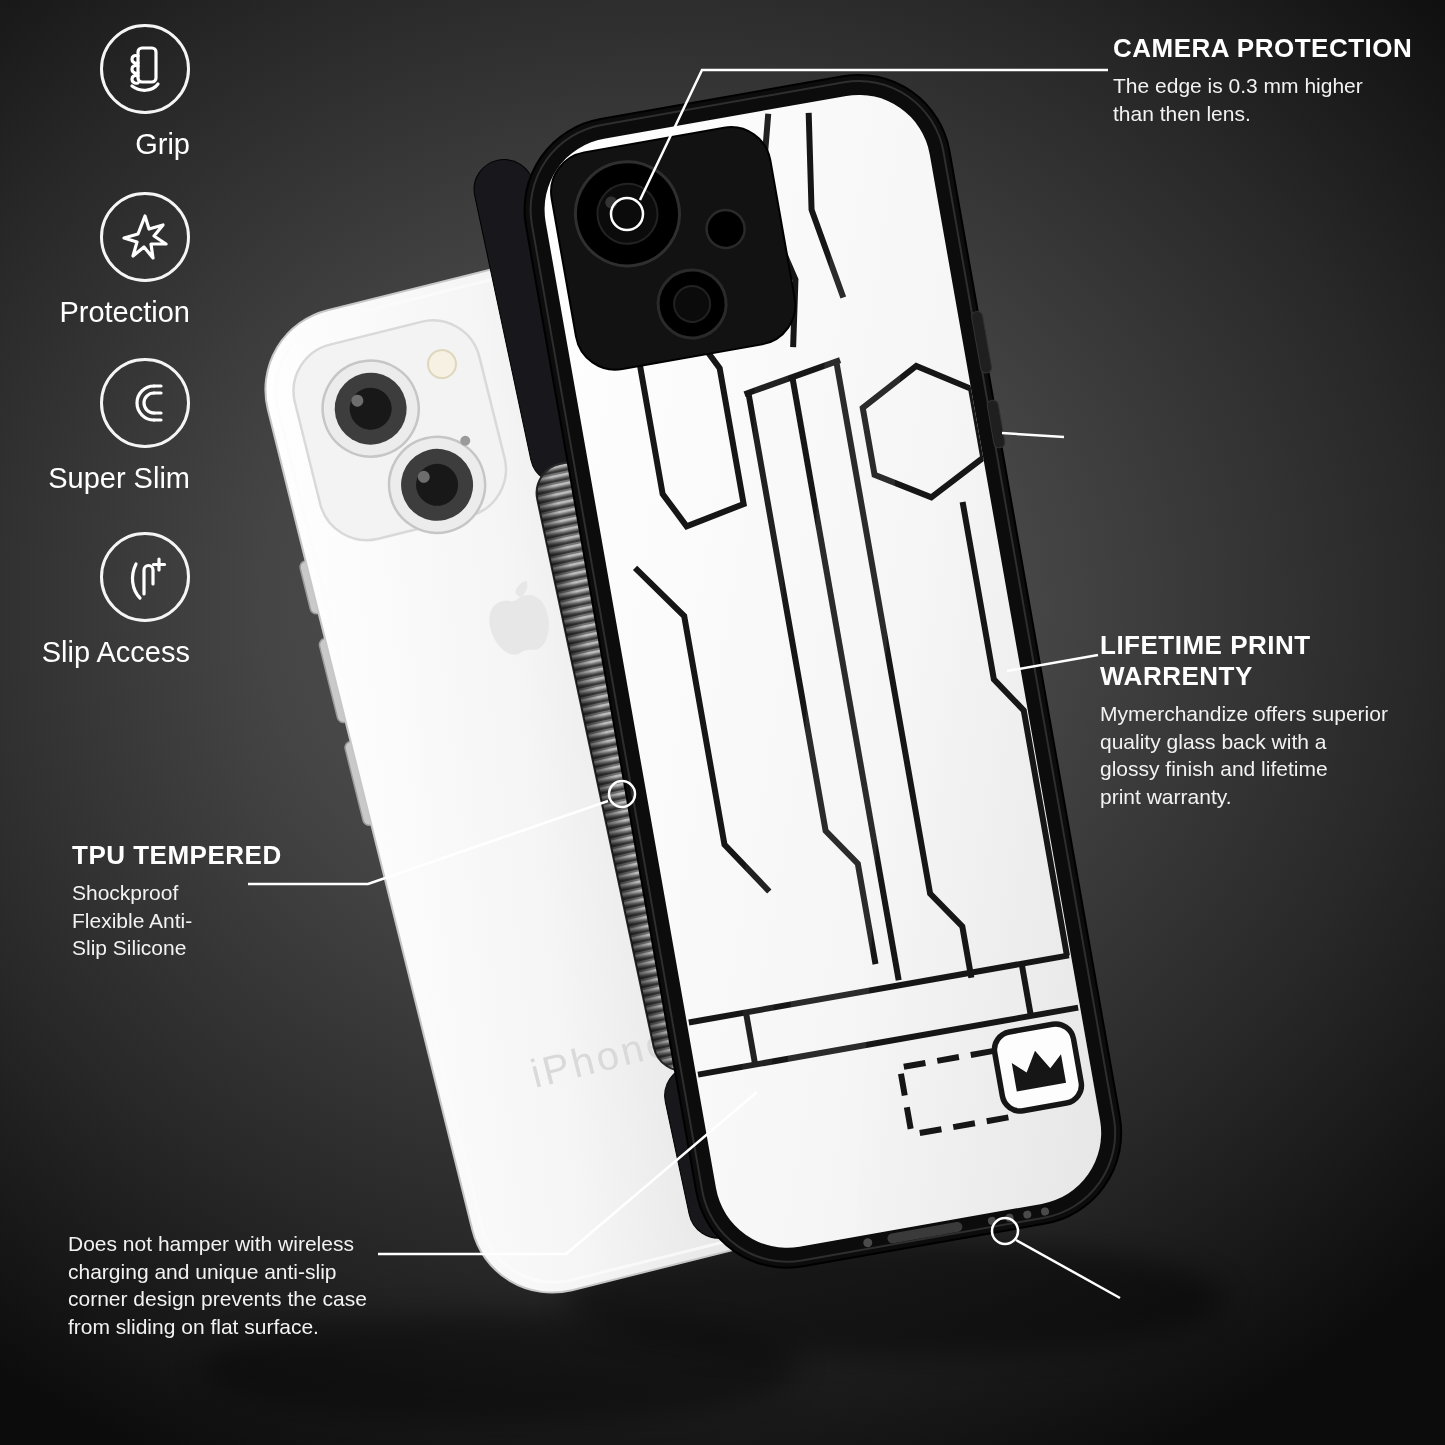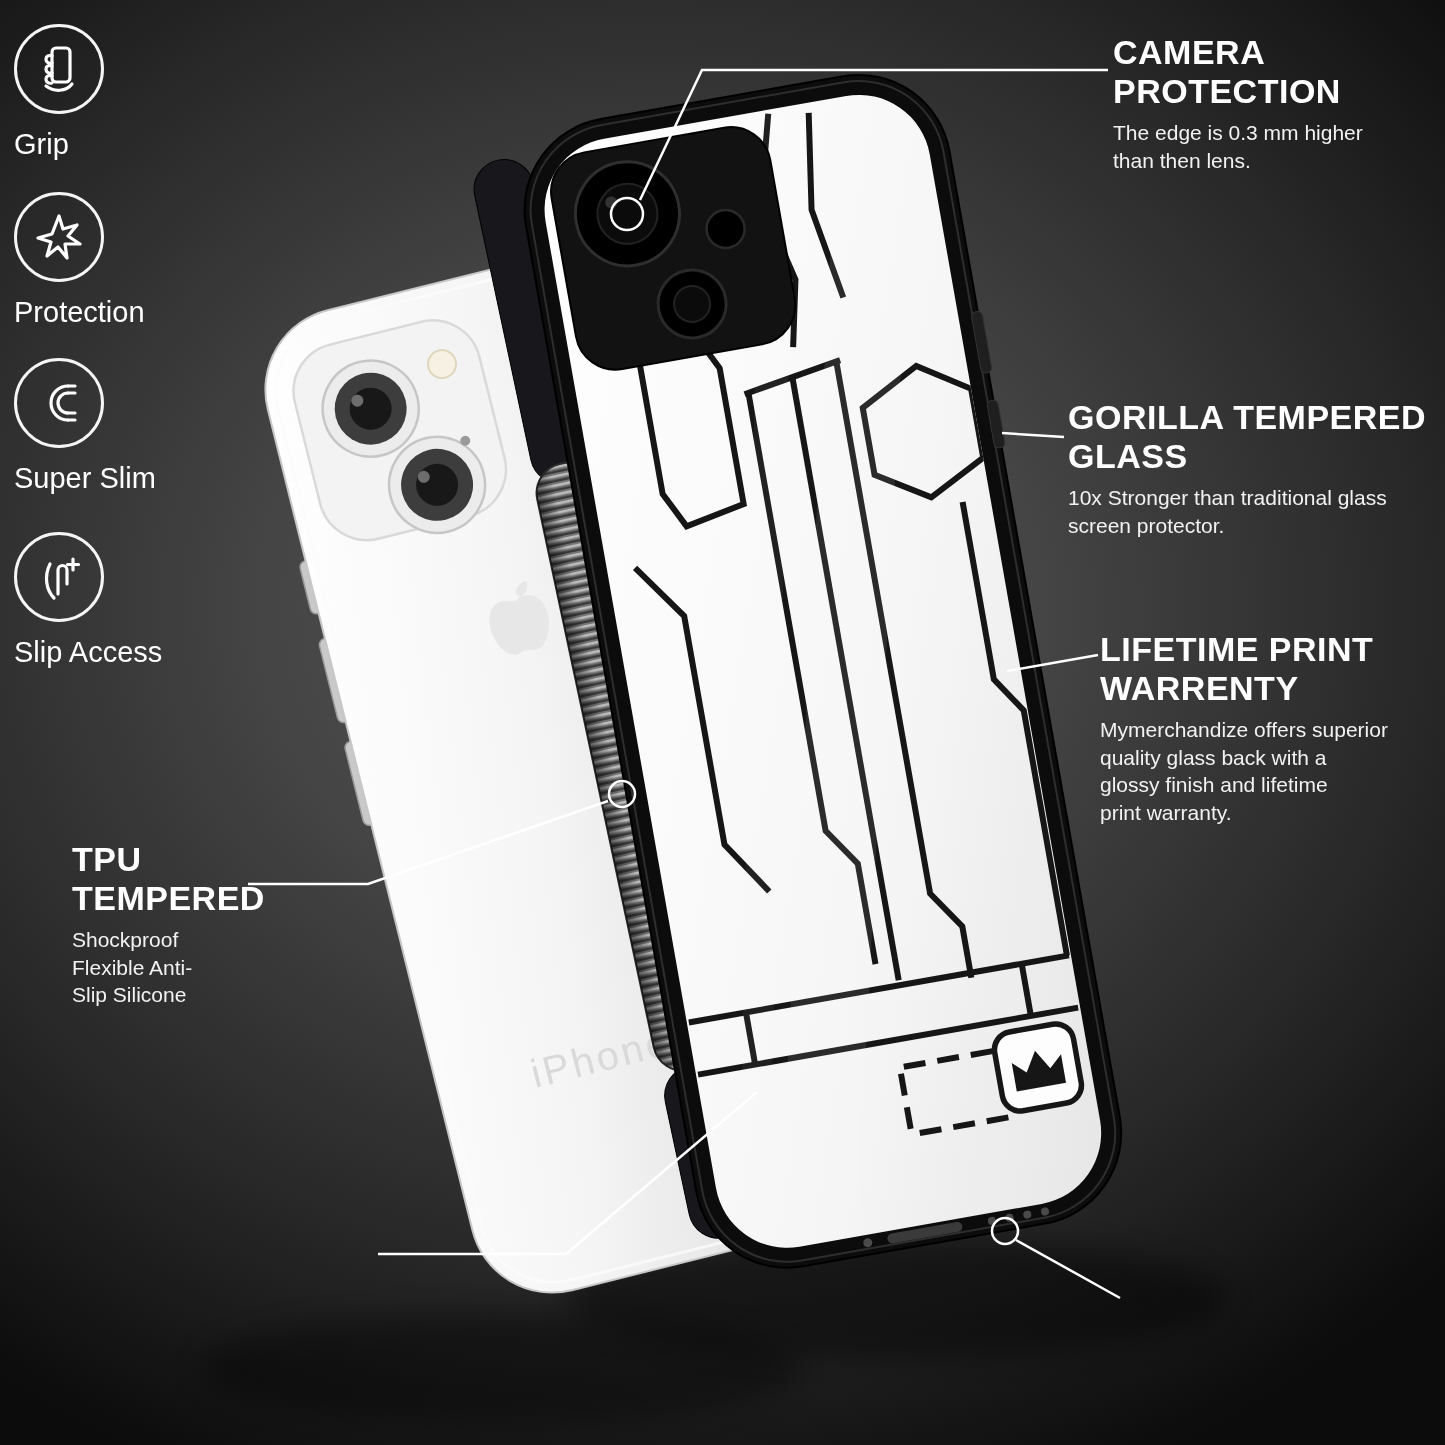--- a/index.html
+++ b/index.html
@@ -2,25 +2,25 @@
 <html><head>
 <meta charset="utf-8">
 <style>
   html,body{margin:0;padding:0;background:#000;}
   .stage{
     position:relative;width:1445px;height:1445px;overflow:hidden;
     background:radial-gradient(ellipse 1100px 950px at 45% 42%, #585858 0%, #454545 35%, #282828 70%, #0c0c0c 100%);
     font-family:"Liberation Sans",sans-serif;
   }
   .scene{position:absolute;left:0;top:0;width:1445px;height:1445px;}
-  .feature{position:absolute;left:14px;width:176px;display:flex;flex-direction:column;align-items:flex-start;gap:14px;}
+  .feature{position:absolute;left:14px;width:176px;display:flex;flex-direction:column;align-items:flex-end;gap:14px;}
   .fcircle{width:84px;height:84px;border:3px solid #f5f5f5;border-radius:50%;display:flex;align-items:center;justify-content:center;}
   .flabel{color:#ffffff;font-size:29px;}
   .callout{position:absolute;color:#ffffff;}
-  .callout h3{font-size:34px;font-weight:700;letter-spacing:.5px;margin:0 0 8px 0;}
+  .callout h3{font-size:26px;font-weight:700;letter-spacing:.5px;margin:0 0 8px 0;}
   .callout p{font-size:21px;line-height:1.32;margin:0;white-space:pre-line;color:#f2f2f2;}
   .icon-svg{display:block;}
 </style>
 </head>
 <body>
 
 <div class="stage">
 
   <svg class="scene" viewBox="0 0 1445 1445">
     <defs>
@@ -199,38 +199,37 @@
     </div>
     <div class="flabel">Slip Access</div>
   </div>
 
   <div class="callout" style="left:1113px;top:33px;width:330px">
     <h3>CAMERA PROTECTION</h3>
     <p>The edge is 0.3 mm higher
 than then lens.</p>
   </div>
 
-  <div class="callout" style="left:1068px;top:398px;width:375px">
-    <h3>GORILLA TEMPERED GLASS</h3>
-    <p>10x Stronger than traditional glass
-screen protector.</p>
-  </div>
 
   <div class="callout" style="left:1100px;top:630px;width:345px">
     <h3>LIFETIME PRINT WARRENTY</h3>
     <p>Mymerchandize offers superior
 quality glass back with a
 glossy finish and lifetime
 print warranty.</p>
   </div>
 
 
   <div class="callout" style="left:72px;top:840px;width:250px">
     <h3>TPU TEMPERED</h3>
     <p>Shockproof
 Flexible Anti-
 Slip Silicone</p>
   </div>
 
   <div class="callout" style="left:68px;top:1230px;width:360px">
+    <p>Does not hamper with wireless
+charging and unique anti-slip
+corner design prevents the case
+from sliding on flat surface.</p>
   </div>
 
 </div>
 
 </body></html>

